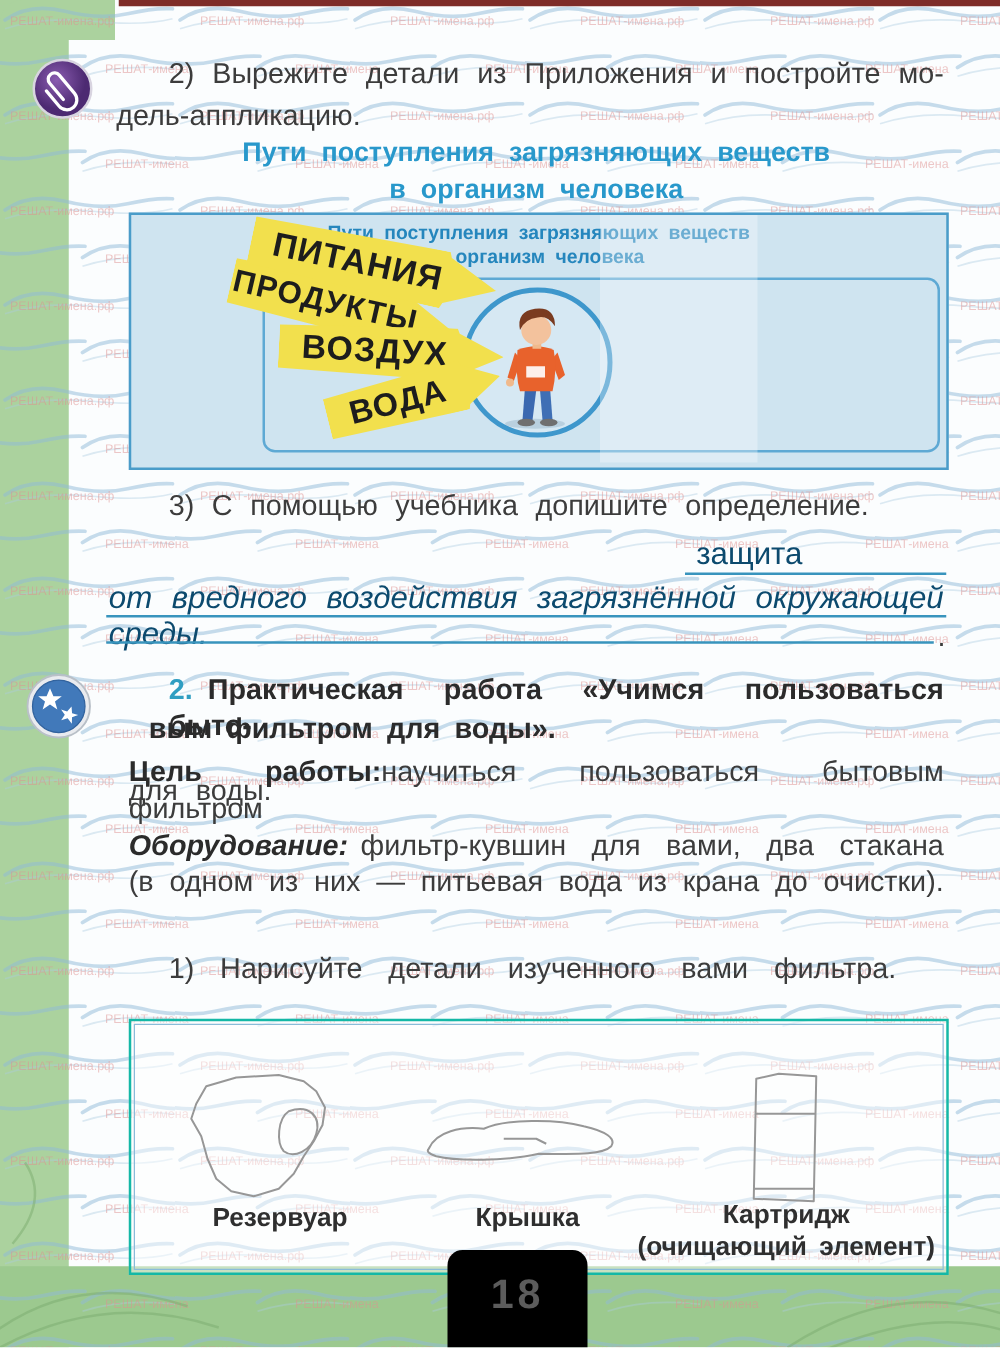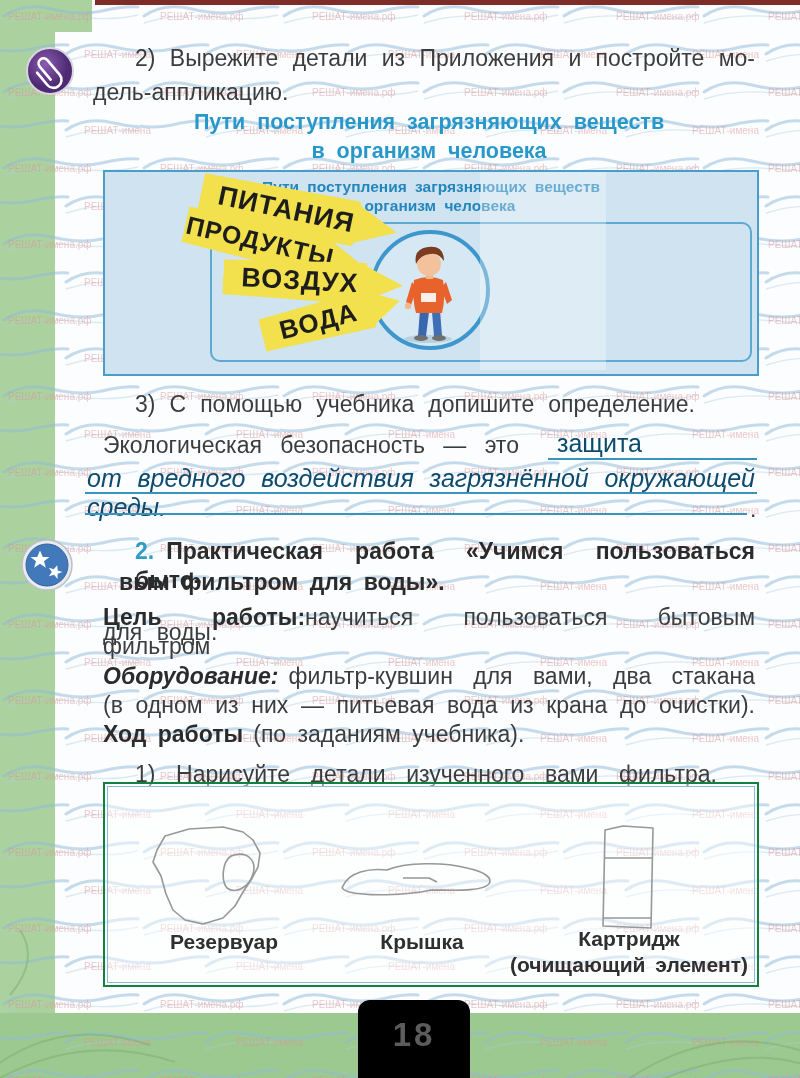--- a/index.html
+++ b/index.html
@@ -15,21 +15,21 @@
   .uline{height:2px;background:#3894bd;}
   .teal{color:#2f9ec2;font-weight:700;}
   
   .poster{left:103px;top:170px;width:652px;height:202px;background:#cfe4f0;border:2px solid #4a9cc9;}
   .poster-title{color:#2586bd;font-weight:700;font-size:15.5px;word-spacing:4px;width:100%;text-align:center;}
   .inner-box{left:105px;top:50px;width:538px;height:136px;border:2px solid #5ea9d4;border-radius:10px;}
   .arrow{position:absolute;background:#f2e04d;display:flex;align-items:center;justify-content:center;
          font-weight:700;color:#1d1d1d;clip-path:polygon(0% 10%,79% 0%,80% 10%,100% 50%,80% 90%,79% 100%,0% 92%);
          padding-right:26px;box-sizing:border-box;letter-spacing:1px;}
   
-  .draw-box{left:103px;top:782px;width:652px;height:201px;border:2px solid #15803d;background:rgba(255,255,255,0.45);}
+  .draw-box{left:103px;top:815px;width:652px;height:201px;border:2px solid #14b8a6;background:rgba(255,255,255,0.45);}
   .draw-inner{position:absolute;inset:2px;border:1px solid #8abcd9;}
   .sketch-label{position:absolute;font-weight:700;font-size:21px;color:#2f2f2f;text-align:center;word-spacing:4px;}
   
   .green-left{left:0;top:0;width:55px;height:1078px;background:#abd29e;}
   .green-corner{left:0;top:0;width:92px;height:32px;background:#abd29e;border-top-left-radius:18px;}
   .green-bottom{left:0;top:1013px;width:800px;height:65px;background:#9cc98f;}
   .maroon-line{left:95px;top:0;width:705px;height:5px;background:#7e2c28;}
   .plate{left:358px;top:1000px;width:112px;height:92px;background:#000000;border-radius:12px;
          display:flex;justify-content:center;}
   .plate span{font-weight:700;font-size:33px;color:#5c5c5c;letter-spacing:3px;margin-top:16px;}
@@ -122,21 +122,20 @@
     <div class="arrow" style="left:118px;top:88px;width:180px;height:42px;font-size:27px;transform:rotate(3deg);z-index:4;">
       <span>ВОЗДУХ</span>
     </div>
     <div class="arrow" style="left:155px;top:126px;width:142px;height:40px;font-size:26px;transform:rotate(-14deg);z-index:4;">
       <span>ВОДА</span>
     </div>
   </div>
   <div class="abs artifact"></div>
 
   <div class="abs txt just" style="left:135px;top:390px;width:560px;">3) С помощью учебника допишите определение.</div>
-  <div class="abs txt" style="left:103px;top:431px;word-spacing:12px;">Экологическая безопасность — это</div>
   <div class="abs red" style="left:557px;top:429px;font-size:25px;">защита</div>
   <div class="abs uline" style="left:548px;top:458px;width:209px;"></div>
   <div class="abs red just" style="left:87px;top:464px;width:668px;font-size:25px;font-style:italic;">от вредного воздействия загрязнённой окружающей среды.</div>
   <div class="abs uline" style="left:85px;top:492px;width:672px;"></div>
   <div class="abs uline" style="left:85px;top:513px;width:662px;"></div>
   <div class="abs txt" style="left:750px;top:495px;">.</div>
 
   <svg class="abs" style="left:20px;top:538px;" width="54" height="54" viewBox="0 0 54 54">
     <circle cx="27" cy="27" r="25" fill="#e9ebef" stroke="#b9c0c8" stroke-width="1.5"></circle>
     <circle cx="27" cy="27" r="21" fill="#4179ba" stroke="#32639e" stroke-width="1"></circle>
@@ -152,23 +151,20 @@
   <div class="abs txt just" style="left:103px;top:603px;width:652px;">
     <span class="bold" style="">Цель работы:</span><span>научиться пользоваться бытовым фильтром</span>
   </div>
   <div class="abs txt" style="left:103px;top:618px;word-spacing:8px;">для воды.</div>
 
   <div class="abs txt just" style="left:103px;top:662px;width:652px;">
     <span class="bold" style="margin-right:10px;font-style:italic;">Оборудование:</span><span>фильтр-кувшин для вами, два стакана</span>
   </div>
   <div class="abs txt just" style="left:103px;top:691px;width:652px;">(в одном из них — питьевая вода из крана до очистки).</div>
 
-  <div class="abs txt" style="left:103px;top:720px;">
-    <span class="bold" style="margin-right:10px;">Ход работы</span><span>(по заданиям учебника).</span>
-  </div>
 
   <div class="abs txt just" style="left:135px;top:760px;width:582px;">1) Нарисуйте детали изученного вами фильтра.</div>
 
   <div class="abs draw-box">
     <div class="draw-inner"></div>
 
     <svg class="abs" style="left:34px;top:36px;" width="152" height="112" viewBox="0 0 152 112">
       <g fill="none" stroke="#979797" stroke-width="1.6" stroke-linejoin="round">
         <path d="M18 30 L26 16 L50 9 L84 7 L104 12 L114 20 L121 33 L119 47 L112 60 L104 72 L96 86 L84 98 L64 104 L46 100 L34 90 L27 74 L22 56 L14 42 Z"></path>
         <path d="M92 36 C108 30 118 40 114 54 C110 68 96 74 88 68 C82 61 83 42 92 36 Z"></path>

